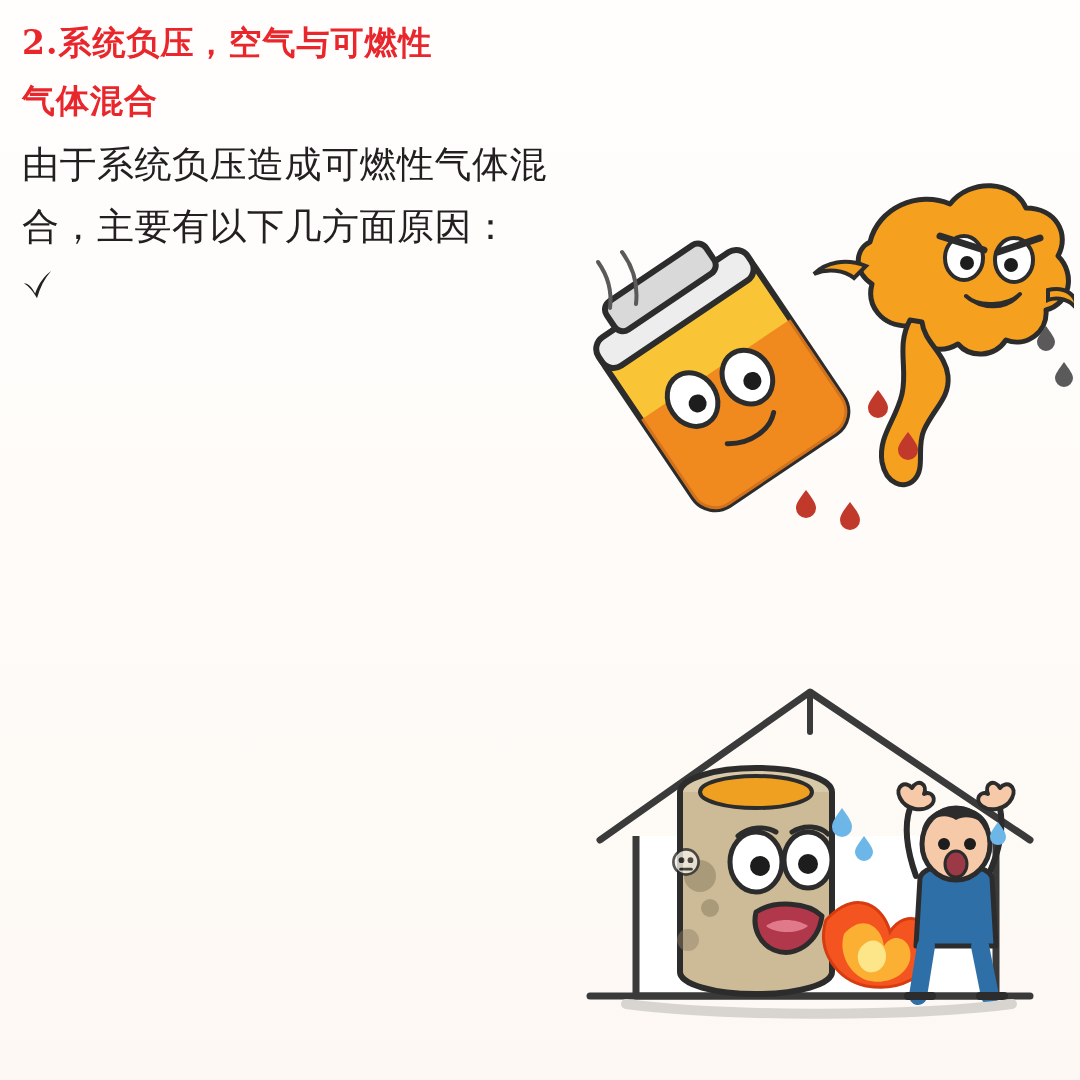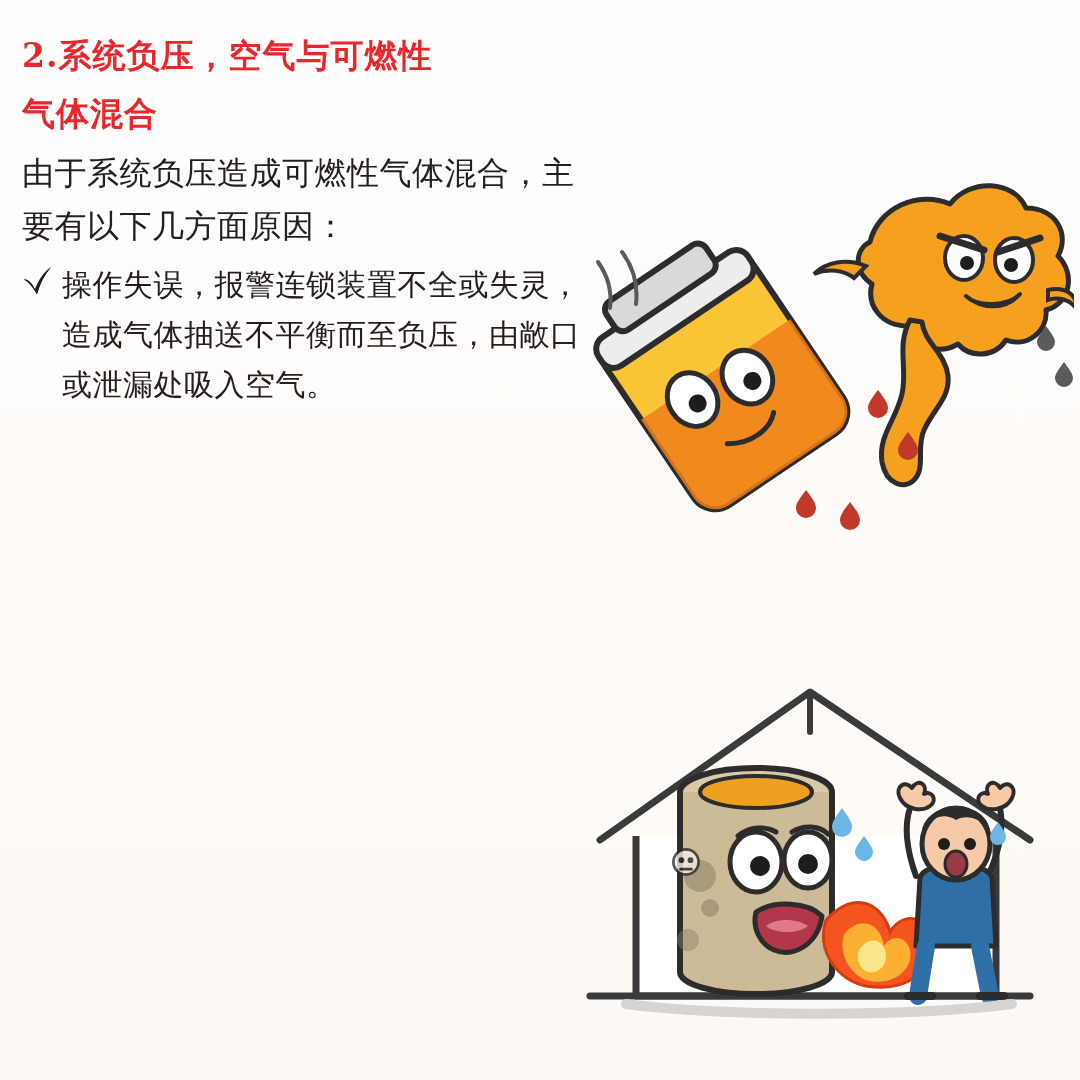--- a/index.html
+++ b/index.html
@@ -18,36 +18,36 @@
     position: relative;
     width: 1080px;
     height: 1080px;
     background: linear-gradient(180deg, #fffefd 0%, #fefbf8 55%, #fdf8f3 100%);
   }
 
   
   .text-col {
     position: absolute;
     left: 22px;
-    top: 27px;
+    top: 14px;
     width: 560px;
   }
   .heading {
     color: #e8262b;
     font-size: 33px;
     font-weight: 700;
     line-height: 1.75;
     letter-spacing: 1px;
     font-family: "DejaVu Serif", "Liberation Serif", serif;
     margin: 0 0 2px 0;
     white-space: pre-wrap;
   }
   .para {
     color: #231f20;
-    font-size: 32px;
+    font-size: 37px;
     line-height: 1.68;
     letter-spacing: 0.5px;
     font-family: "DejaVu Serif", "Liberation Serif", serif;
     margin: 4px 0 2px 0;
   }
   .bullet-list {
     margin: 0;
     padding: 0;
     list-style: none;
   }
@@ -102,26 +102,20 @@
 
     <ul class="bullet-list">
 
 
       <li class="bullet-item">
         <svg class="check-icon" viewBox="0 0 32 32">
           <path d="M2 14 C7 14 11 19 14 25 C18 14 24 6 31 1 C24 9 19 19 16 30 C12 23 7 17 2 14 Z" fill="#231f20"></path>
         </svg>
       </li>
 
-      <li class="bullet-item">
-        <svg class="check-icon" viewBox="0 0 32 32">
-          <path d="M2 14 C7 14 11 19 14 25 C18 14 24 6 31 1 C24 9 19 19 16 30 C12 23 7 17 2 14 Z" fill="#231f20"></path>
-        </svg>
-        <span>操作失误，报警连锁装置不全或失灵，造成气体抽送不平衡而至负压，由敞口或泄漏处吸入空气。</span>
-      </li>
 
 
 
     </ul>
   </div>
 
   <div class="illus" id="illus-top">
     <svg viewBox="0 0 496 400" xmlns="http://www.w3.org/2000/svg">
 
       <path d="M292 92 C300 58 340 40 372 54 C392 28 436 30 448 58 C478 58 492 84 480 106

